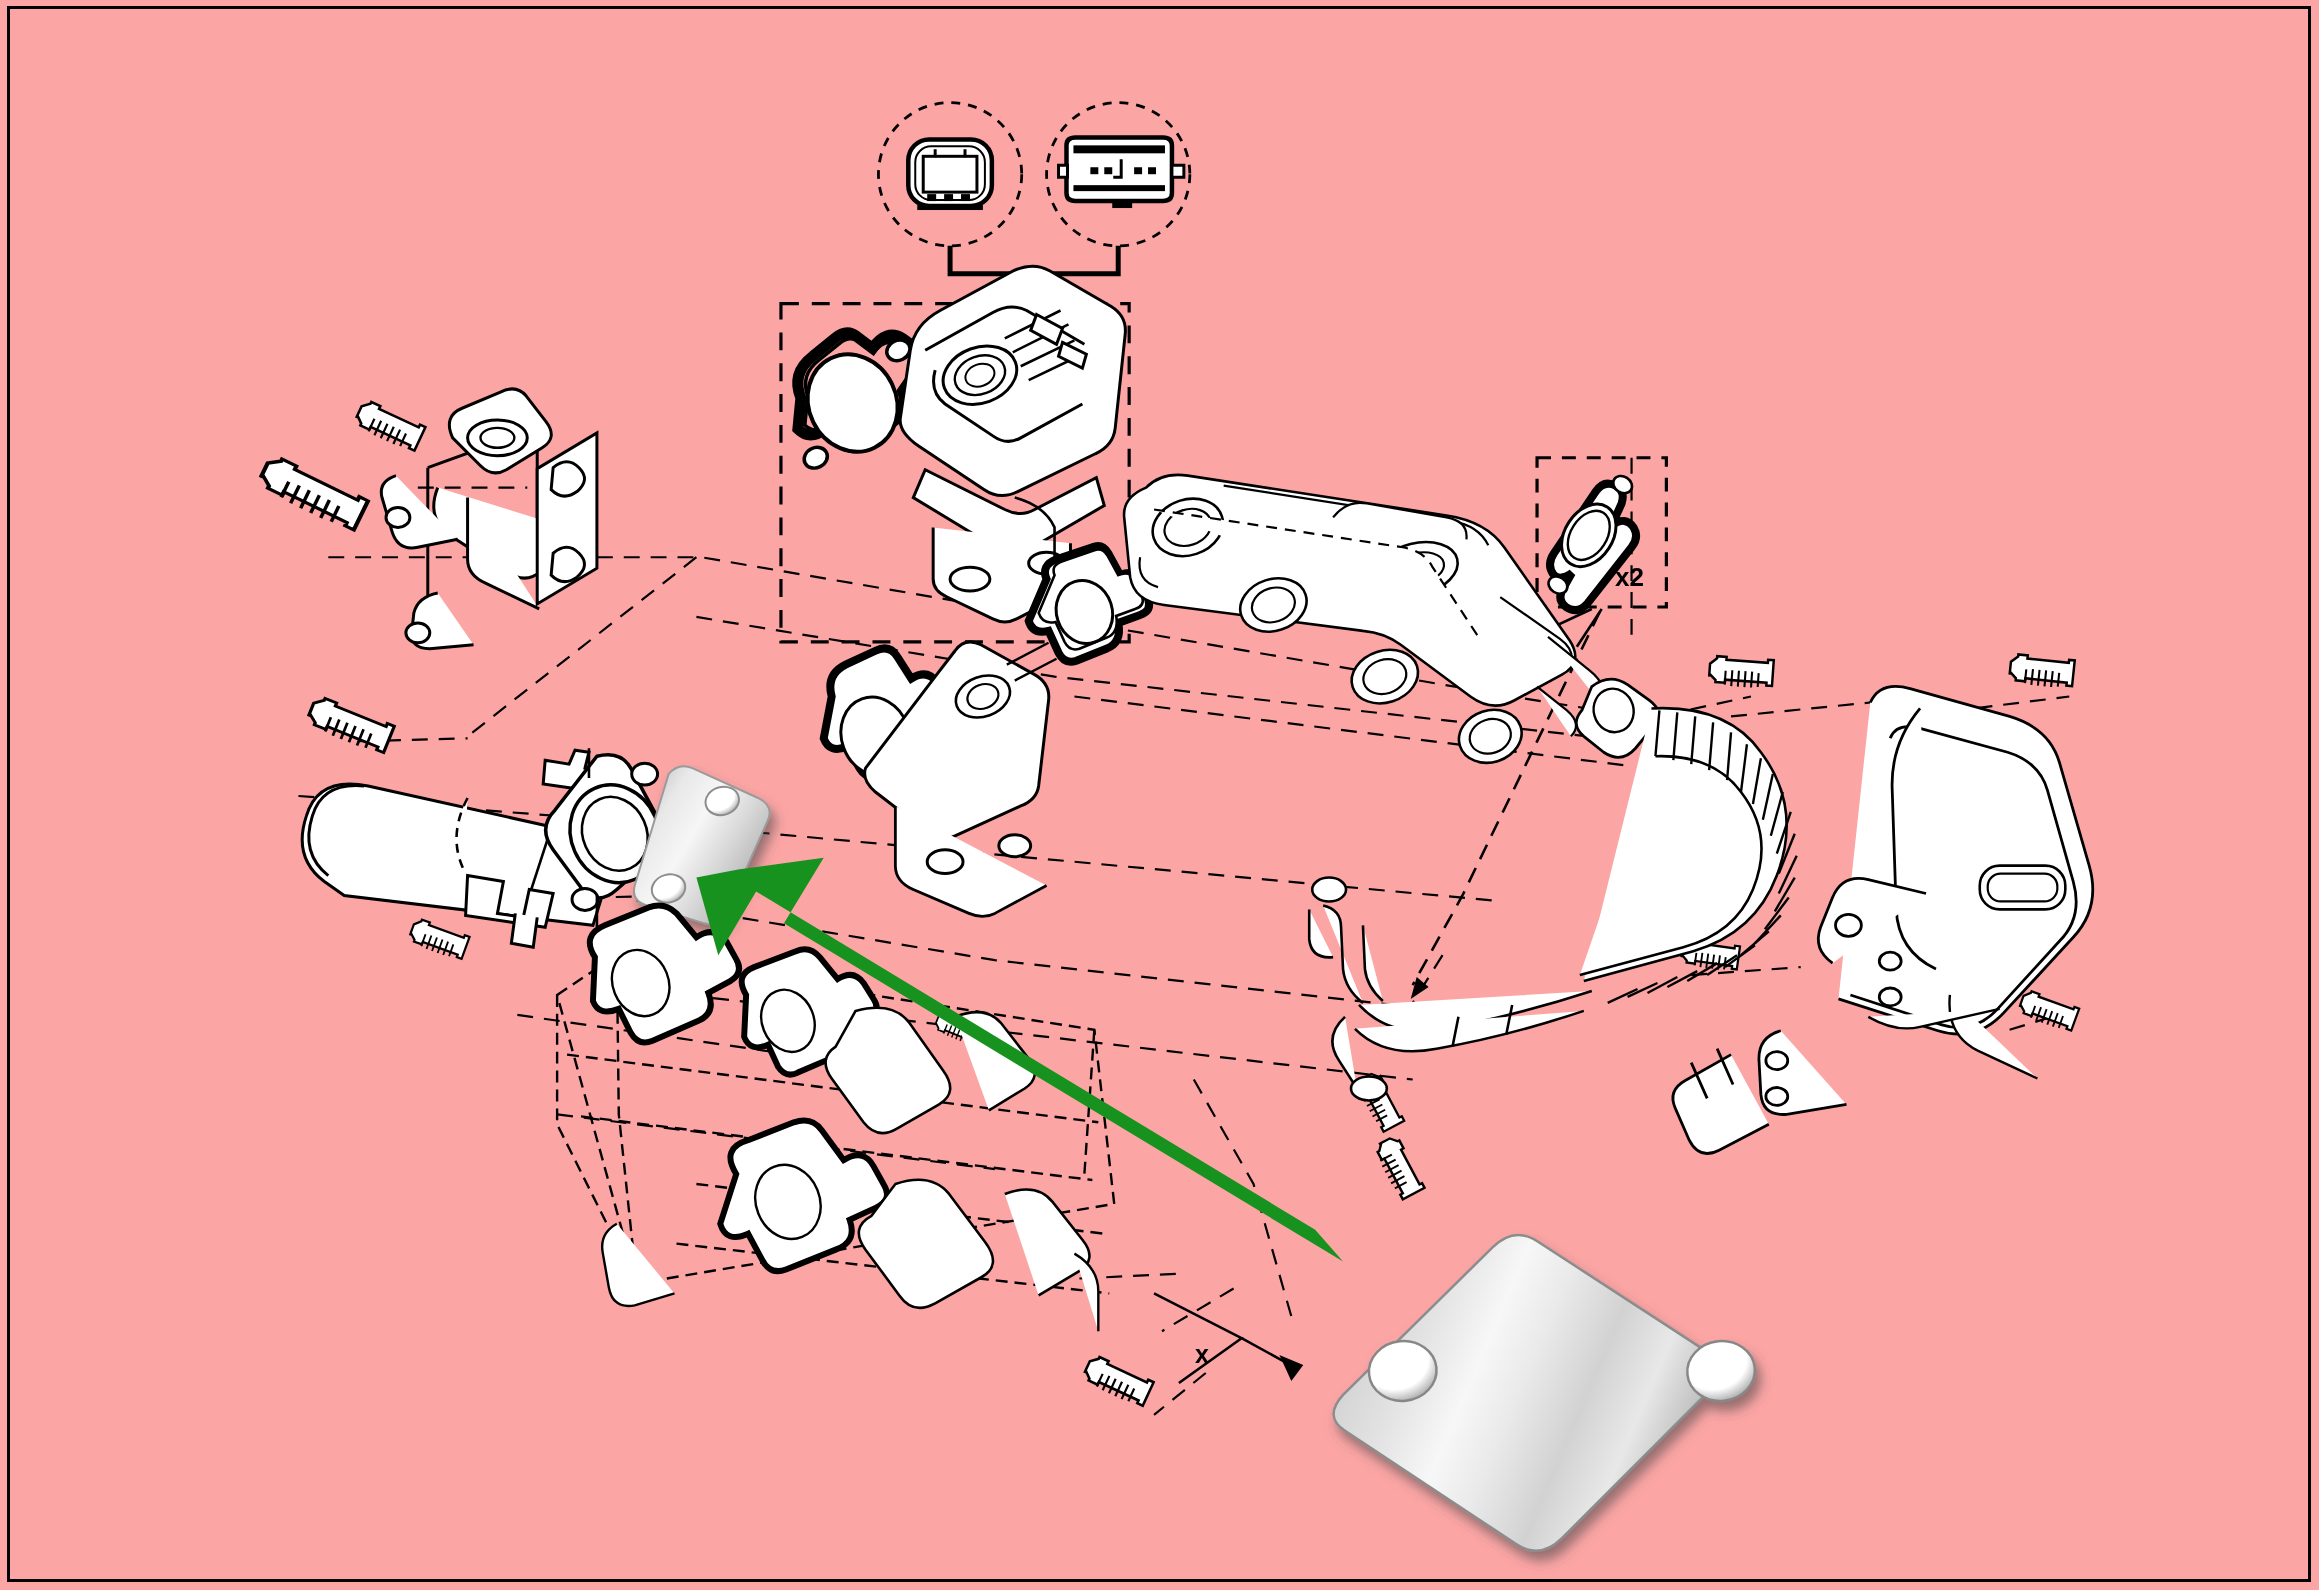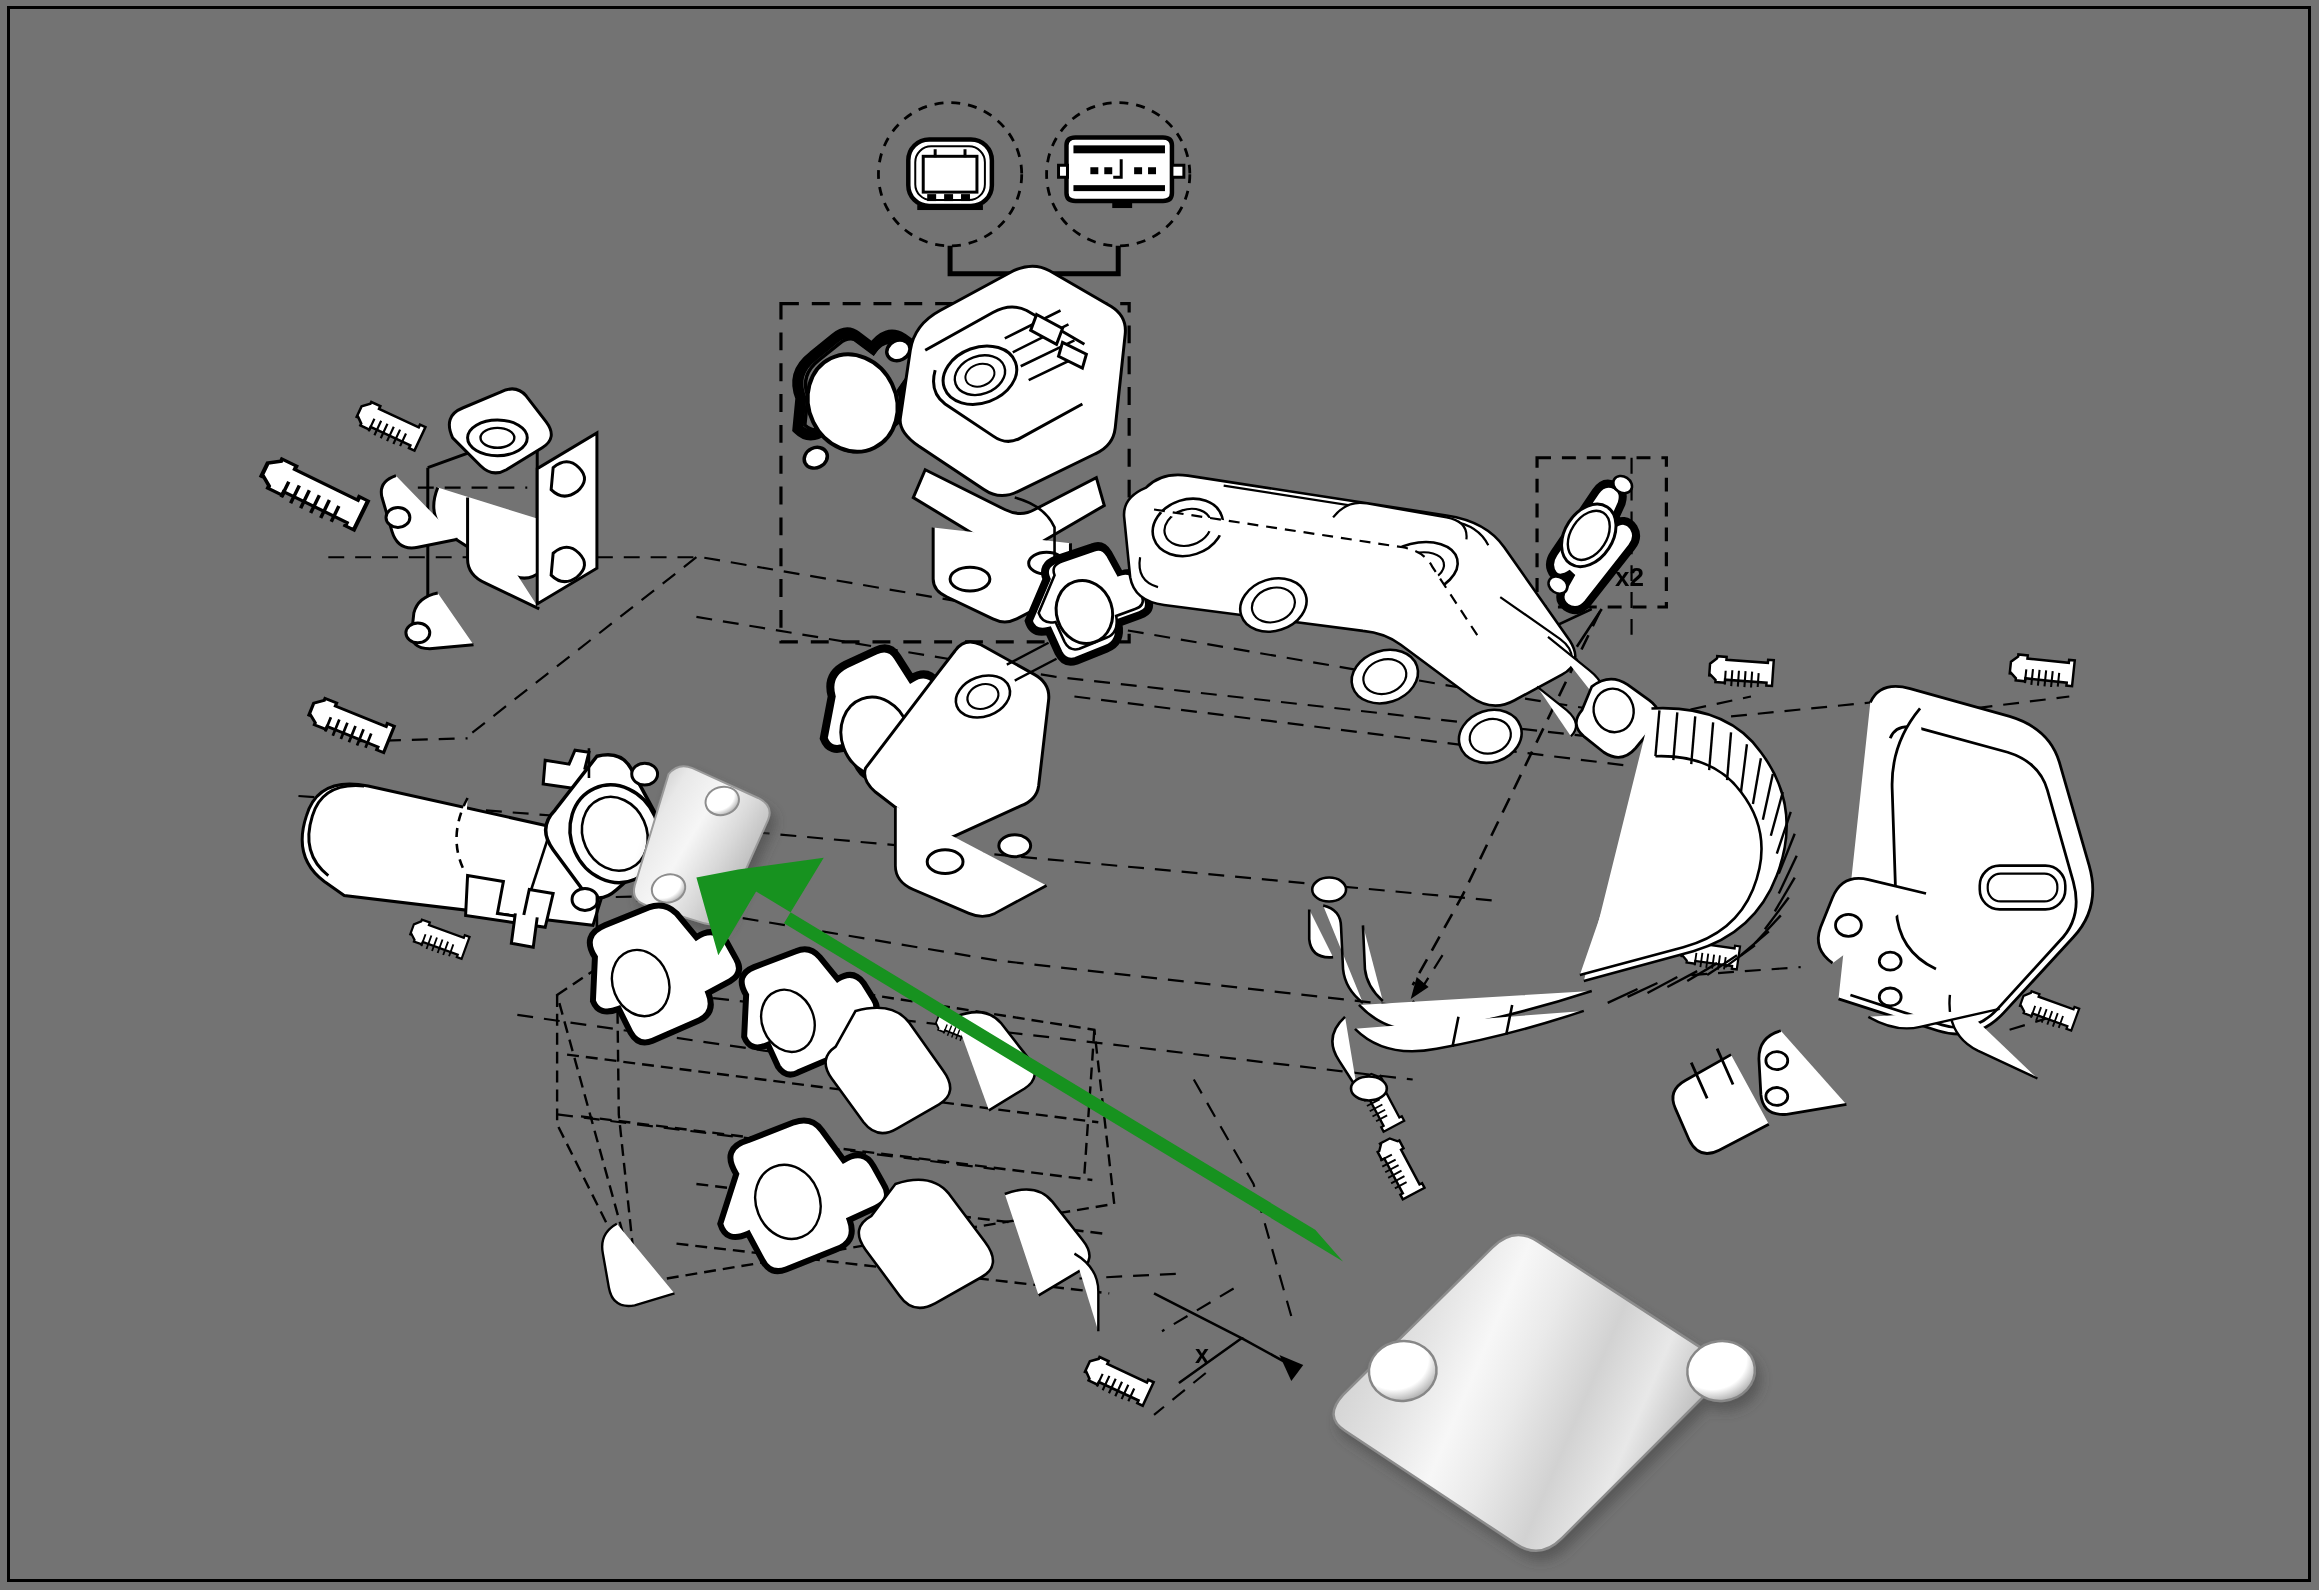--- a/index.html
+++ b/index.html
@@ -1,20 +1,20 @@
 <!DOCTYPE html>
 <html><head>
 <meta charset="utf-8">
 <style>
   html,body{margin:0;padding:0;background:#ffffff;}
   body{font-family:"Liberation Sans",sans-serif;}
   #page{
     position:relative;
     width:2319px;height:1590px;
-    background:#737373;
+    background:#fca5a5;
     overflow:hidden;
   }
   #frame{
     position:absolute;
     left:7px;top:6px;
     width:2304px;height:1576px;
     border:3px solid #000000;
     box-sizing:border-box;
     pointer-events:none;
   }

